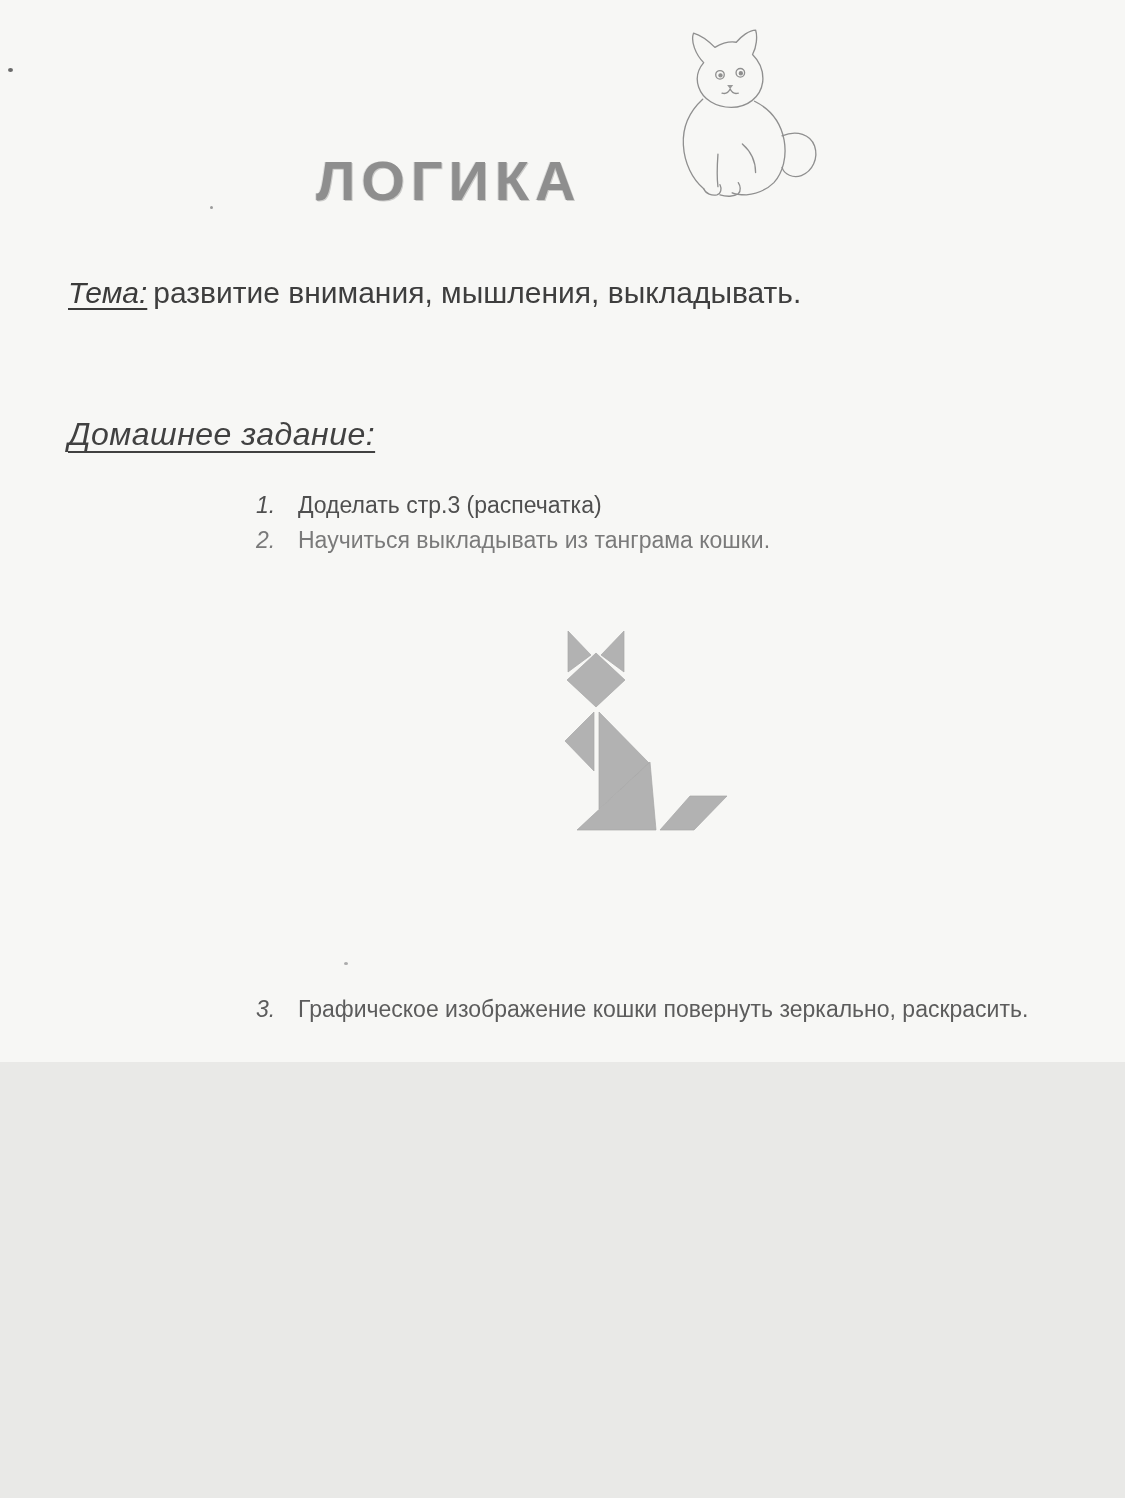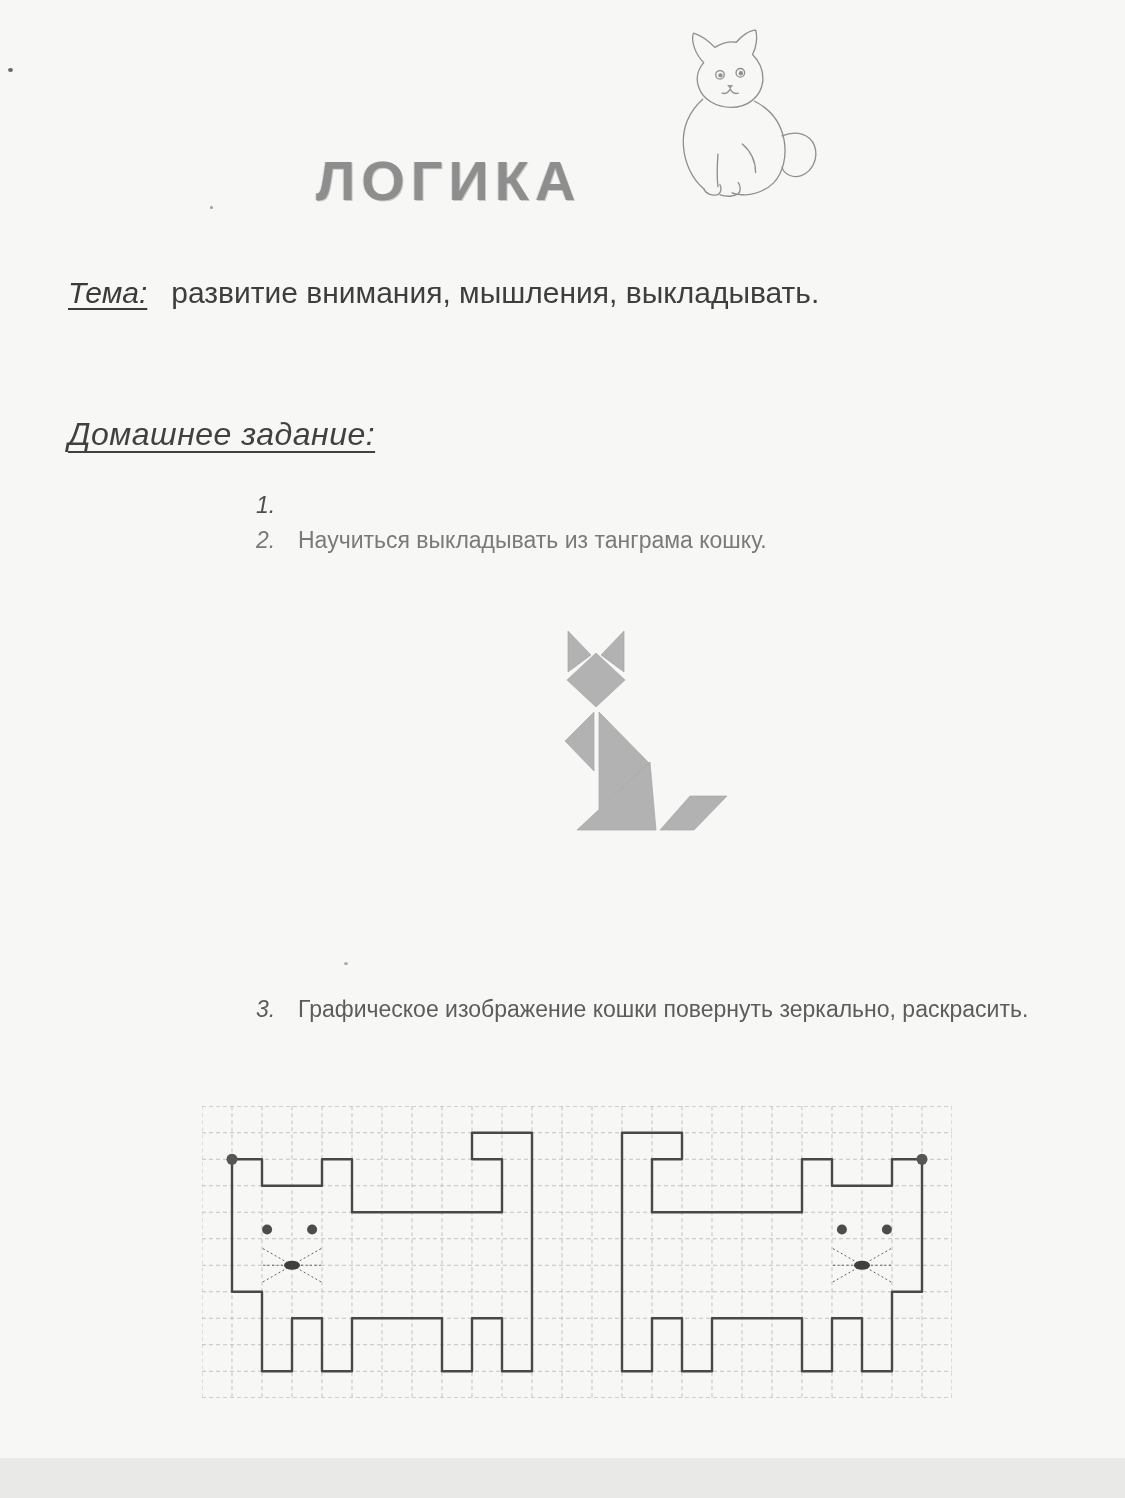--- a/index.html
+++ b/index.html
@@ -1,32 +1,32 @@
 <!DOCTYPE html>
 <html><head>
 <meta charset="utf-8">
 <style>
   html,body{margin:0;padding:0;}
   body{background:#e9e9e7;font-family:"Liberation Sans",sans-serif;}
   .page{
-    position:relative;width:1125px;height:1458px;margin:0 auto;
+    position:relative;width:1125px;height:1062px;margin:0 auto;
     background:#f7f7f5;overflow:hidden;color:#3e3e3e;
   }
   .speck{position:absolute;border-radius:50%;}
   .title{
     position:absolute;left:316px;top:148px;
     font-size:56px;font-weight:700;letter-spacing:6px;color:#8e8e8e;
     text-shadow:1px 1px 0 rgba(150,150,150,.45), -1px 0 0 rgba(170,170,170,.35);
   }
   .kitten{position:absolute;left:668px;top:26px;}
   .line{position:absolute;left:68px;white-space:nowrap;font-size:30px;color:#3e3e3e;}
   .line .label{
     font-style:italic;text-decoration:underline;
     text-underline-offset:5px;text-decoration-thickness:1.5px;
-    margin-right:24px;color:#3a3a3a;
+    margin-right:6px;color:#3a3a3a;
   }
   .theme{top:276px;}
   .goals{top:348px;}
   .hw-heading{
     position:absolute;left:68px;top:416px;font-size:32px;font-style:italic;
     text-decoration:underline;text-underline-offset:6px;text-decoration-thickness:1.5px;
     color:#414141;letter-spacing:.5px;text-align:center;
   }
   .item{position:absolute;left:256px;display:flex;font-size:23px;}
   .item .num{width:42px;font-style:italic;flex:0 0 auto;}
@@ -67,24 +67,25 @@
 
   <div class="line theme">
     <span class="label">Тема:</span><span>развитие  внимания, мышления, выкладывать.</span>
   </div>
 
 
   <div class="hw-heading">Домашнее задание:</div>
 
   <div class="item item-1">
     <span class="num">1.</span>
+    <span class="txt">Доделать  стр.3 (распечатка)</span>
   </div>
   <div class="item item-2">
     <span class="num">2.</span>
-    <span class="txt">Научиться выкладывать из танграма кошку.</span>
+    <span class="txt">Научиться выкладывать из танграма кошки.</span>
   </div>
 
   <svg id="tangram-svg" class="tangram" width="185" height="218" viewBox="555 624 185 218">
       <polygon points="568,631 591,655 568,672" fill="#b2b2b2" stroke="#a6a6a6" stroke-width="0.7"></polygon>
       <polygon points="624,631 601,655 624,672" fill="#b2b2b2" stroke="#a6a6a6" stroke-width="0.7"></polygon>
       <polygon points="596,653 625,680 596,707 567,680" fill="#b2b2b2" stroke="#a6a6a6" stroke-width="0.7"></polygon>
       <polygon points="565,741 594,712 594,771" fill="#b2b2b2" stroke="#a6a6a6" stroke-width="0.7"></polygon>
       <polygon points="599,712 649,763 599,809" fill="#b2b2b2" stroke="#a6a6a6" stroke-width="0.7"></polygon>
       <polygon points="577,830 656,830 650,762" fill="#b2b2b2" stroke="#a6a6a6" stroke-width="0.7"></polygon>
       <polygon points="660,830 694,830 727,796 690,796" fill="#b2b2b2" stroke="#a6a6a6" stroke-width="0.7"></polygon>

